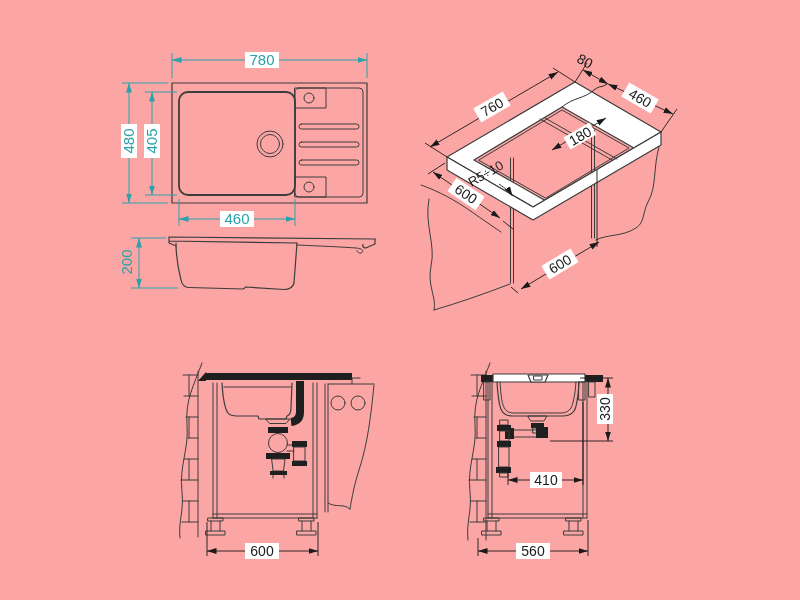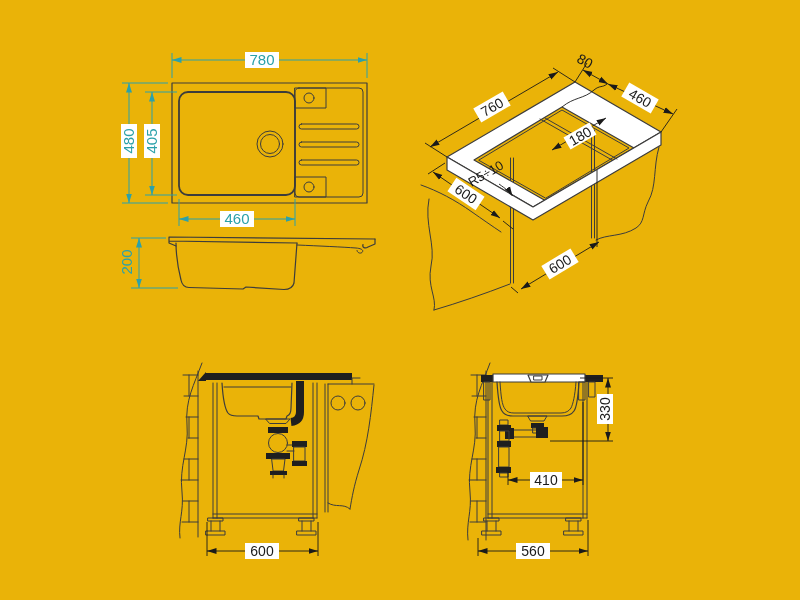--- a/index.html
+++ b/index.html
@@ -1,16 +1,16 @@
 <!DOCTYPE html>
 <html style="--c-accent: #2BA1AA; --c-line: #3C3C3C; --c-dark: #1F1F1F; --c-dim: #1A1A1A;"><head>
 <meta charset="utf-8">
 <style>
   html,body{margin:0;padding:0;background:#fff;}
-  #stage{position:relative;width:800px;height:600px;background:#eab308;overflow:hidden;}
+  #stage{position:relative;width:800px;height:600px;background:#fca5a5;overflow:hidden;}
   text{font-family:"Liberation Sans","DejaVu Sans",sans-serif;}
   .ln{stroke:var(--c-line);fill:none;stroke-width:1.2;stroke-linecap:round;stroke-linejoin:round;}
   .lnt{stroke:var(--c-line);fill:none;stroke-width:1;stroke-linecap:round;stroke-linejoin:round;}
   .lnb{stroke:var(--c-line);fill:none;stroke-width:1.8;stroke-linejoin:round;}
   .lnw{stroke:var(--c-line);fill:#fff;stroke-width:1.2;stroke-linejoin:round;}
   .dk{fill:var(--c-dark);stroke:none;}
   .dimt{stroke:var(--c-accent);fill:none;stroke-width:1;}
   .dimb{stroke:var(--c-dim);fill:none;stroke-width:0.9;}
   .tt{fill:var(--c-accent);font-size:15px;}
   .tb{fill:var(--c-dim);font-size:14px;}

